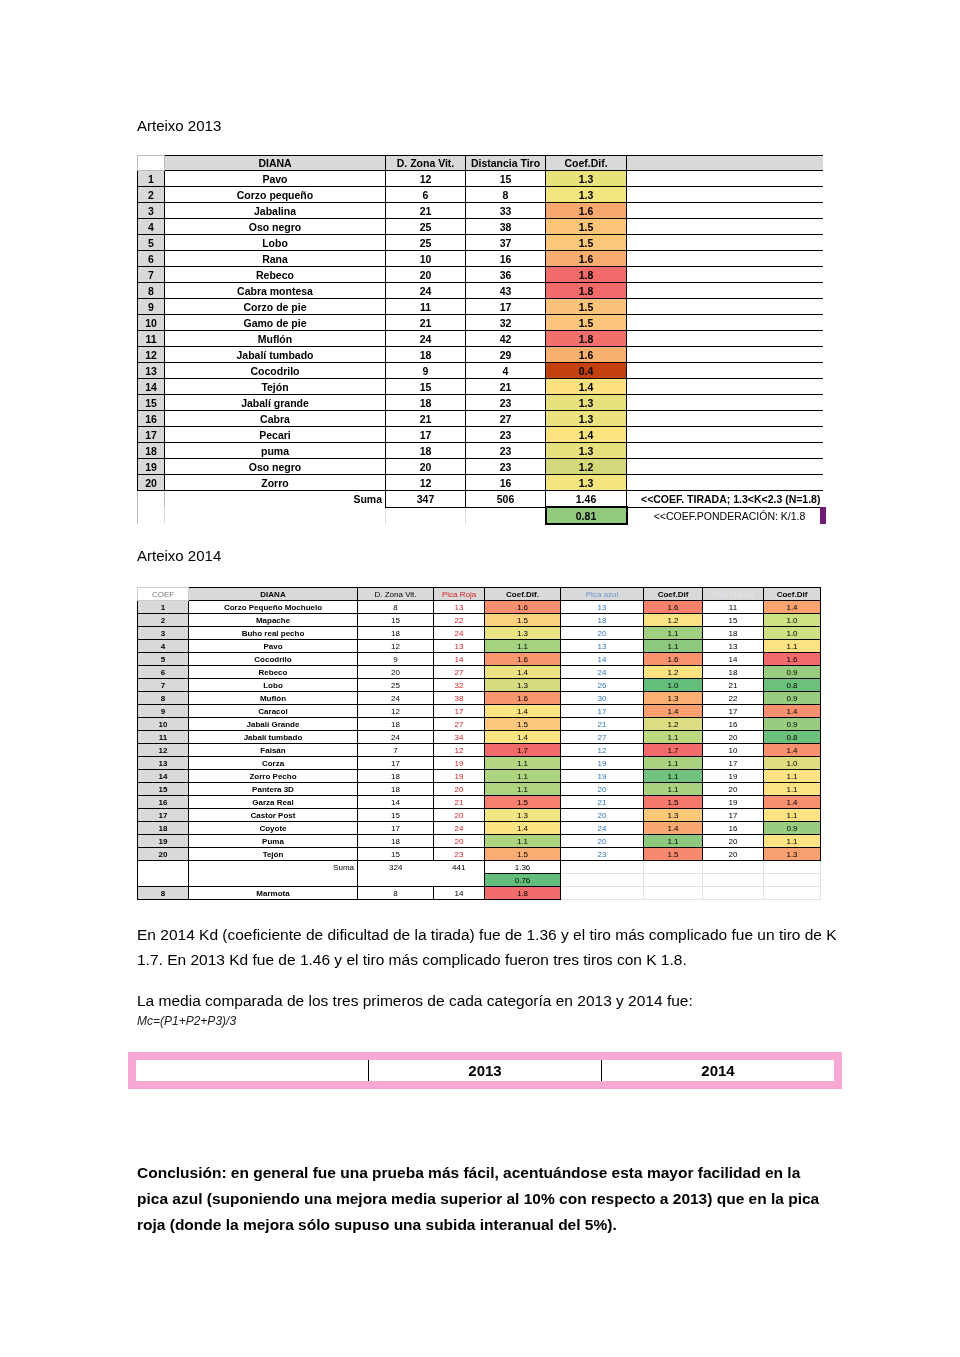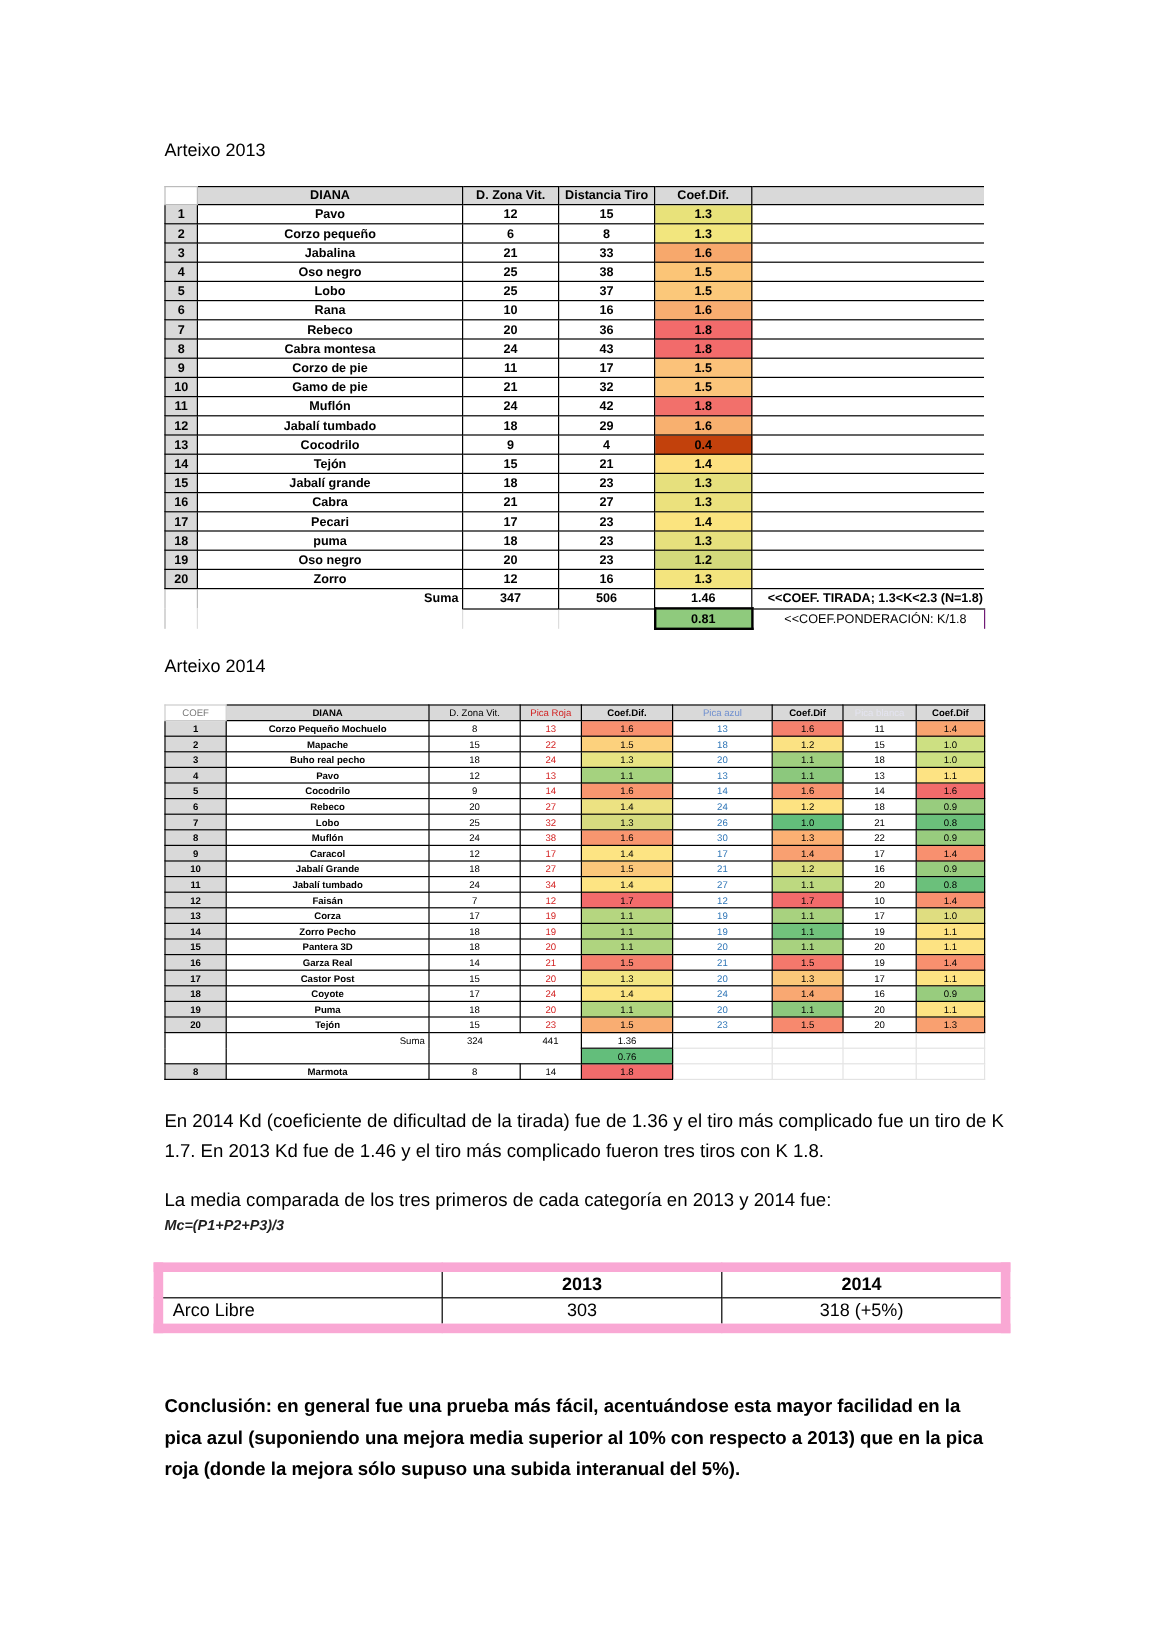--- a/index.html
+++ b/index.html
@@ -38,21 +38,21 @@
   #t2014 td.azul { width: 82px; color: #2e75b6; font-weight: normal; }
   #t2014 td.coef2 { width: 58px; font-weight: normal; }
   #t2014 td.blanca { width: 60px; font-weight: normal; }
   #t2014 td.coef3 { width: 56px; font-weight: normal; }
   #t2014 .ghost { border: 1px solid #e3e3e3; }
   #t2014 .noline { border: none; }
 
   .para { position: absolute; left: 137px; width: 700px; font-size: 15.5px; line-height: 25px; }
   #p1 { top: 922px; }
   #p2 { top: 988px; }
-  #formula { position: absolute; left: 137px; top: 1014px; font-size: 12px; font-style: italic; color: #222; font-weight: bold; }
+  #formula { position: absolute; left: 137px; top: 1014px; font-size: 12px; font-style: italic; color: #222; }
 
   #compare { left: 128px; top: 1052px; font-size: 15px; border: 8px solid #f9a8d4; }
   #compare td, #compare th { border: 1px solid #000; height: 21px; padding: 0 8px; }
   #compare th { font-weight: bold; text-align: center; width: 216px; }
   #compare th.first { width: 216px; }
   #compare td.lbl { text-align: left; }
   #compare td.val { text-align: center; }
 
   #conclusion { position: absolute; left: 137px; top: 1160px; width: 690px; font-size: 15.5px; line-height: 26px; font-weight: bold; }
 </style>
@@ -242,21 +242,21 @@
       <td class="num">506</td>
       <td class="coef plain">1.46</td>
       <td class="extra">&lt;&lt;COEF. TIRADA; 1.3&lt;K&lt;2.3 (N=1.8)</td>
     </tr>
     <tr>
       <td style="border:none;border-left:1px solid #bbb;border-right:1px solid #ddd;"></td>
       <td style="border:none;border-right:1px solid #ddd;"></td>
       <td style="border:none;border-right:1px solid #ddd;border-top:1px solid #000;"></td>
       <td style="border:none;border-top:1px solid #000;"></td>
       <td id="pond2013" class="coef" style="border: 2px solid rgb(0, 0, 0); background: rgb(143, 202, 125);">0.81</td>
-      <td class="extra" style="border-right:1px solid #701a75;border-bottom:none;">&lt;&lt;COEF.PONDERACIÓN: K/1.8</td>
+      <td class="extra" style="border-right:6px solid #701a75;border-bottom:none;">&lt;&lt;COEF.PONDERACIÓN: K/1.8</td>
     </tr>
   </tbody>
 </table>
 
 <div id="h2014" class="heading">Arteixo 2014</div>
 
 <table id="t2014">
   <thead>
     <tr>
       <th style="background:#fff;color:#777;border-color:#ccc;">COEF</th>
@@ -533,21 +533,16 @@
 <div id="p2" class="para">La media comparada de los tres primeros de cada categoría en 2013 y 2014 fue:</div>
 <div id="formula">Mc=(P1+P2+P3)/3</div>
 
 <table id="compare">
   <tbody>
       <tr>
     <th class="first"></th>
     <th>2013</th>
     <th>2014</th>
   </tr>
-  <tr>
-    <td class="lbl">Arco Libre</td>
-    <td class="val">303</td>
-    <td class="val">318 (+5%)</td>
-  </tr>
 </tbody>
   </table>
 
 <div id="conclusion">Conclusión: en general fue una prueba más fácil, acentuándose esta mayor facilidad en la pica azul (suponiendo una mejora media superior al 10% con respecto a 2013) que en la pica roja (donde la mejora sólo supuso una subida interanual del 5%).</div>
 
 </body></html>

